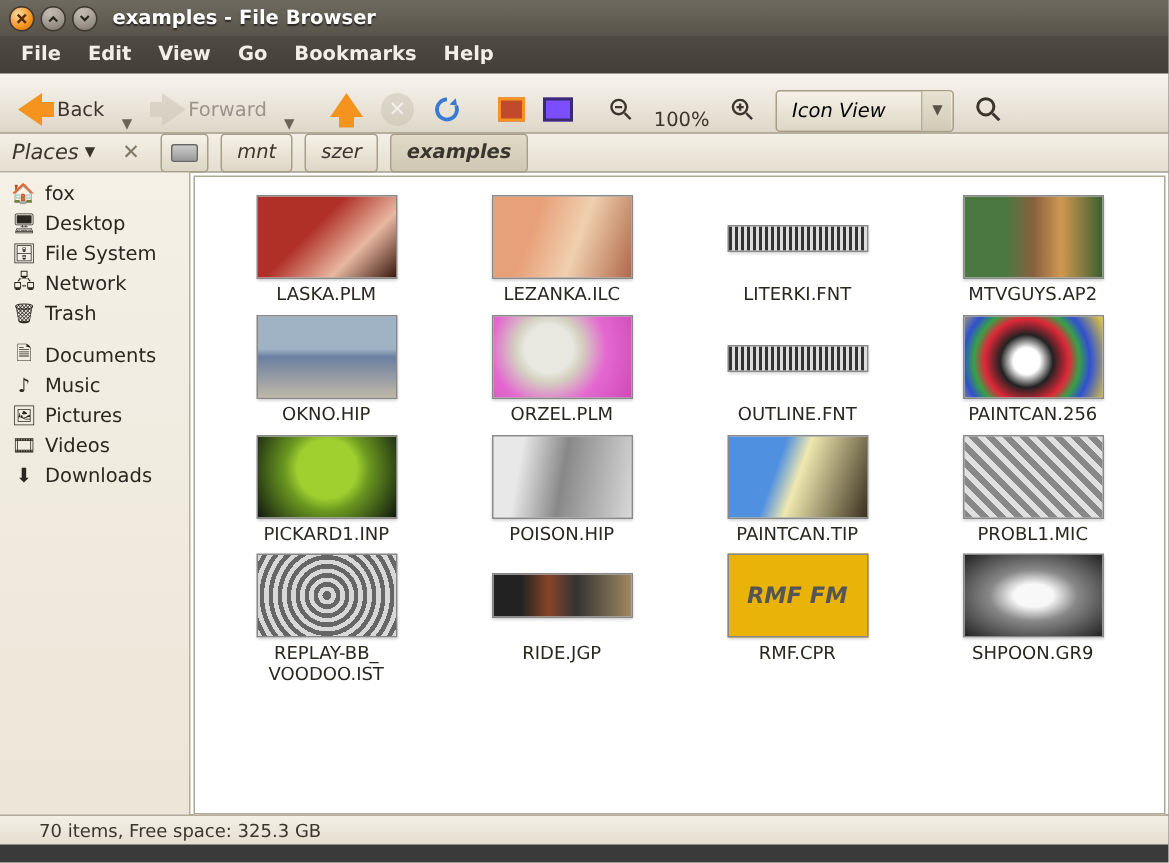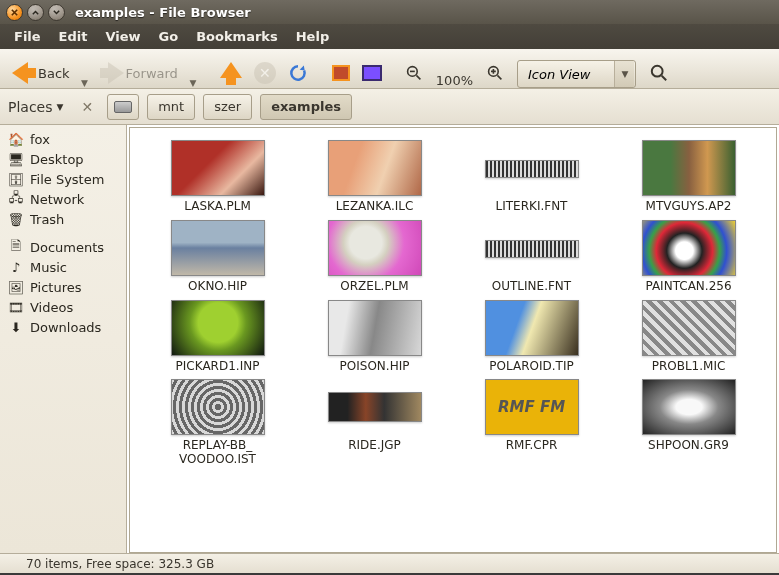--- a/index.html
+++ b/index.html
@@ -17,21 +17,21 @@
 .toolbar { height: 40px; background: linear-gradient(#f8f5ee,#e9e4d8 60%,#ddd7c8); border-bottom: 1px solid #b5ad9a; display: flex; align-items: flex-end; padding: 0 8px; gap: 4px; }
 .tb-btn { height: 30px; display: flex; align-items: center; padding: 0 4px; border-radius: 3px; }
 .tb-btn.disabled { opacity: 0.45; }
 .tb-drop { width: 14px; display: flex; align-items: center; justify-content: center; color: #6b6558; font-size: 9px; }
 .tb-sep { width: 8px; }
 .tb-label { font-size: 13px; color: #3a362e; margin-left: 2px; }
 .zoom-label { font-size: 13px; color: #3a362e; padding: 0 6px; }
 .view-combo { height: 28px; background: linear-gradient(#f6f2e8,#ddd6c5); border: 1px solid #a79e89; border-radius: 3px; display: flex; align-items: center; padding: 0 6px 0 10px; gap: 24px; margin-left: 6px; font-style: italic; }
 .view-combo-arrow { width: 20px; height: 26px; border-left: 1px solid #b8af9b; background: linear-gradient(#e8e2d3,#d2cab6); display: flex; align-items: center; justify-content: center; font-size: 9px; color: #5a5448; margin-right: -5px; }
 
-.locbar { height: 36px; background: linear-gradient(#f4f0e6,#e5dfd1); border-bottom: 1px solid #b5ad9a; display: flex; align-items: center; padding: 0 8px; gap: 8px; }
+.locbar { height: 26px; background: linear-gradient(#f4f0e6,#e5dfd1); border-bottom: 1px solid #b5ad9a; display: flex; align-items: center; padding: 0 8px; gap: 8px; font-style: italic; }
 .places-label { font-size: 14px; color: #3a362e; display: flex; align-items: center; gap: 4px; }
 .places-close { color: #807867; font-size: 14px; padding: 0 6px; margin-left: 4px; }
 .path-seg { height: 26px; background: linear-gradient(#f6f2e8,#ddd6c5); border: 1px solid #a79e89; border-radius: 3px; display: flex; align-items: center; padding: 0 10px; font-size: 13px; color: #3a362e; }
 .path-seg.active { font-weight: bold; background: linear-gradient(#e2dbc8,#cfc7b2); }
 .path-seg.icon-only { padding: 0 6px; }
 
 .main { display: flex; height: 428px; background: #fff; }
 .sidebar { width: 127px; background: linear-gradient(#f4f0e6,#ece6d8); border-right: 1px solid #b5ad9a; padding: 4px 0; overflow: hidden; }
 .side-item { display: flex; align-items: center; gap: 6px; padding: 2px 8px; font-size: 13px; color: #2a271f; cursor: default; white-space: nowrap; }
 .side-icon { width: 16px; height: 16px; flex-shrink: 0; display: flex; align-items: center; justify-content: center; }
@@ -274,21 +274,21 @@
       <div class="file-item">
           <div class="thumb t-pickard"></div>
           <div class="fname">PICKARD1.INP</div>
         </div>
       <div class="file-item">
           <div class="thumb t-poison"></div>
           <div class="fname">POISON.HIP</div>
         </div>
       <div class="file-item">
           <div class="thumb t-polaroid"></div>
-          <div class="fname">POLAROID.TIP</div>
+          <div class="fname">PAINTCAN.TIP</div>
         </div>
       <div class="file-item">
           <div class="thumb t-probl"></div>
           <div class="fname">PROBL1.MIC</div>
         </div>
 
       <div class="file-item">
           <div class="thumb t-replay"></div>
           <div class="fname" style="white-space:pre-line;">REPLAY-BB_
 VOODOO.IST</div>

